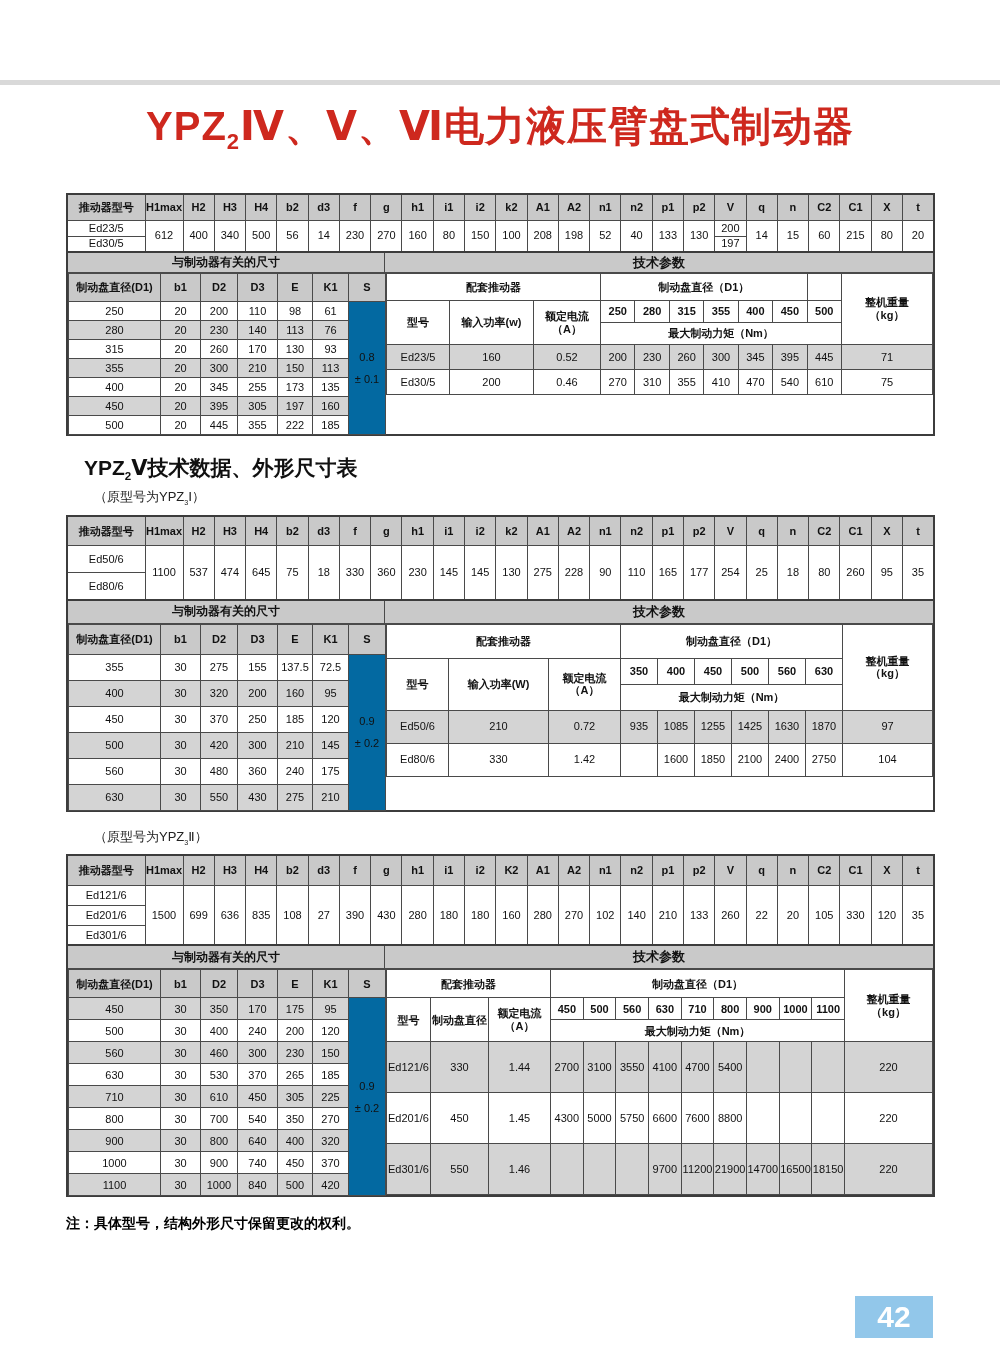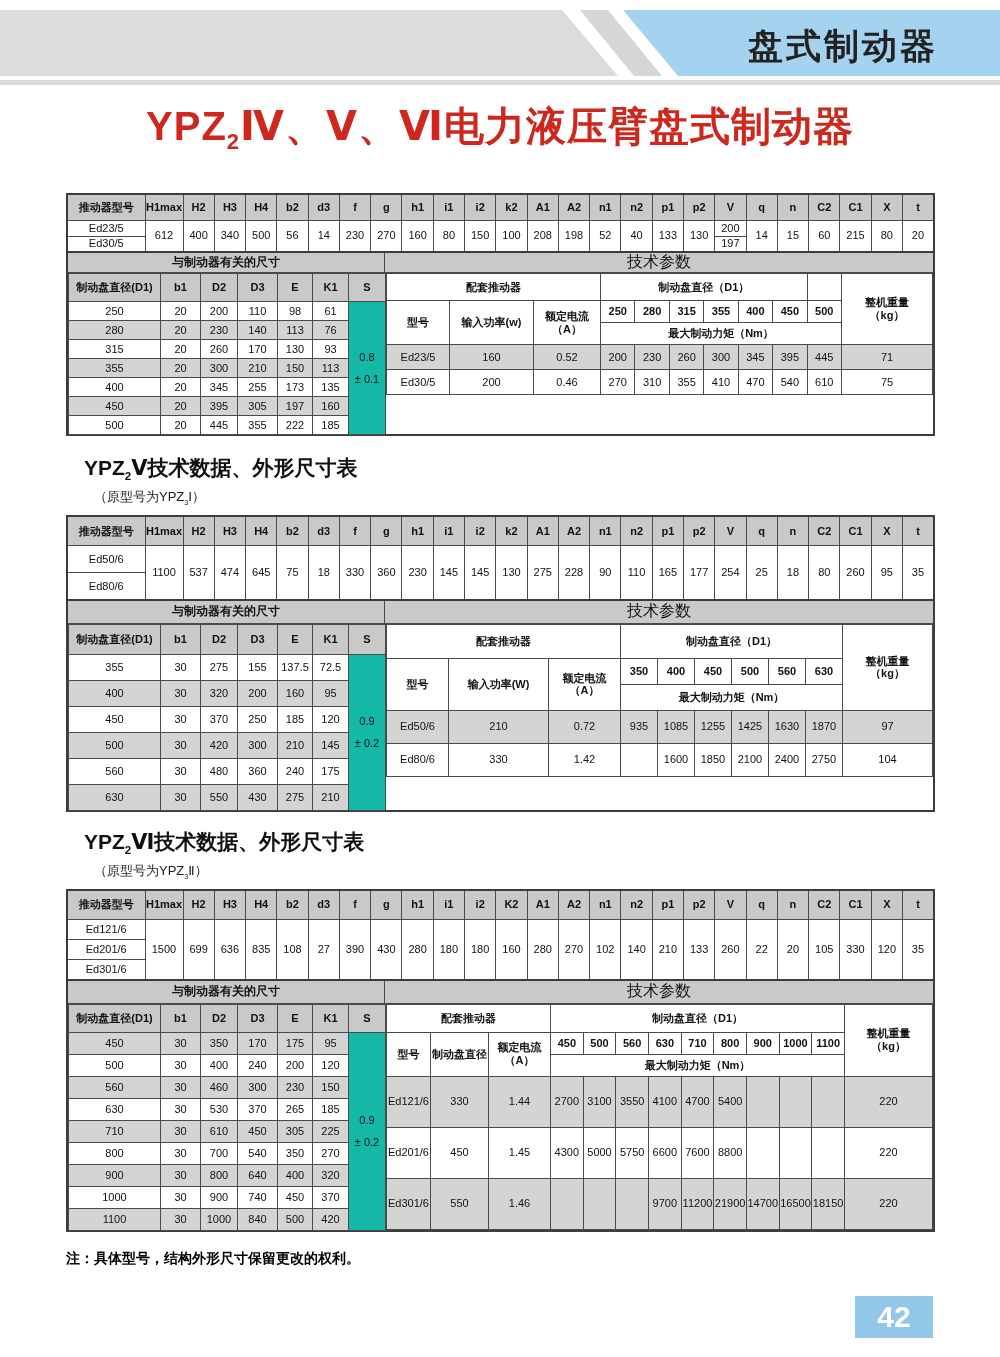--- a/index.html
+++ b/index.html
@@ -35,46 +35,40 @@
   .tbl th,.tbl td{border:1px solid #4a4a4a;text-align:center;vertical-align:middle;
                   padding:0;font-size:11px;line-height:1.15;overflow:hidden;}
   .tbl th{font-weight:bold;background:#fff;}
   .tbl th.gray{background:#c9c9c9;}
   .upper{width:869px;border:2px solid #3c3c3c;}
   .lower{width:865px;border:2px solid #3c3c3c;margin-top:-2px;background:#fff;}
   .span-head{display:flex;background:#c9c9c9;border-bottom:1px solid #4a4a4a;}
   .span-left{box-sizing:border-box;border-right:1px solid #4a4a4a;display:flex;
              align-items:center;justify-content:center;font-size:12px;font-weight:bold;}
   .span-right{flex:1;display:flex;align-items:center;justify-content:center;
-              font-size:16px;font-weight:normal;text-align:center;}
+              font-size:13px;font-weight:bold;text-align:center;}
   .lower-body{display:flex;align-items:stretch;}
   .left-sub{flex:0 0 auto;}
   .right-sub{flex:1;display:flex;flex-direction:column;}
   .right-tbl{width:100%;}
   .filler{flex:1;}
   .shaded td{background:#d4d4d4;}
-  .tbl td.s-cell{background:#14b8a6;line-height:2.0;}
+  .tbl td.s-cell{background:#0369a1;line-height:2.0;}
   .table-note{border-top:1px solid #4a4a4a;height:26px;line-height:26px;
               text-align:left;padding-left:8px;font-size:12px;}
 
   .bottom-note{margin:18px 0 0 66px;font-size:14px;font-weight:bold;color:#000;}
   .page-num{position:absolute;left:855px;top:1296px;width:78px;height:42px;
             background:#92c7ea;color:#fff;font-size:30px;font-weight:bold;
             text-align:center;line-height:42px;}
 </style>
 </head>
 <body>
 
 <div class="top-area">
-  <div class="band">
-    <div class="band-gray"></div>
-    <div class="band-sliver"></div>
-    <div class="band-blue"></div>
-    <div class="band-label">盘式制动器</div>
-  </div>
   <div class="thin-stripe"></div>
 </div>
 
 <h1 class="main-title"><span>YPZ</span><sub>2</sub><span>Ⅳ、Ⅴ、Ⅵ电力液压臂盘式制动器</span></h1>
 
 <div class="section section-1">
   <div class="tables">
       <table class="tbl upper">
         <colgroup>
           <col style="width:78px">
@@ -509,21 +503,20 @@
               </tbody>
             </table>
             <div class="filler"></div>
           </div>
         </div>
       </div>
     </div>
 </div>
 
 <div class="section section-3">
-  <h2 class="sec-title"><span>YPZ</span><sub>2</sub><span>Ⅵ技术数据、外形尺寸表</span></h2>
   <div class="sec-sub"><span>（原型号为YPZ</span><sub>3</sub><span>Ⅱ）</span></div>
   <div class="tables">
       <table class="tbl upper">
         <colgroup>
           <col style="width:78px">
           <col style="width:38px">
         </colgroup>
         <tbody>
           <tr style="height:30px">
             <th class="gray">推动器型号</th>

